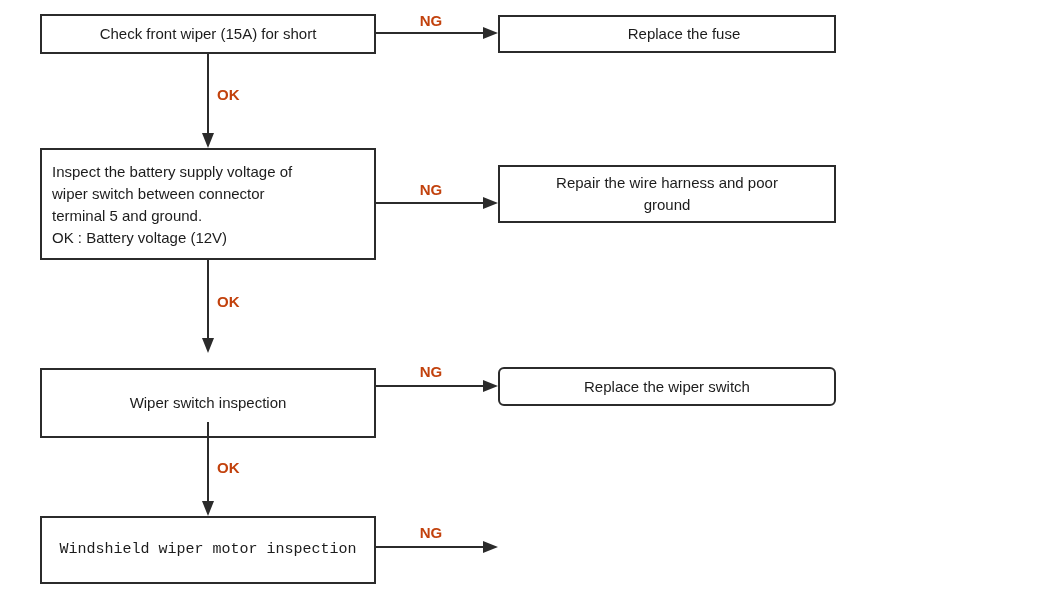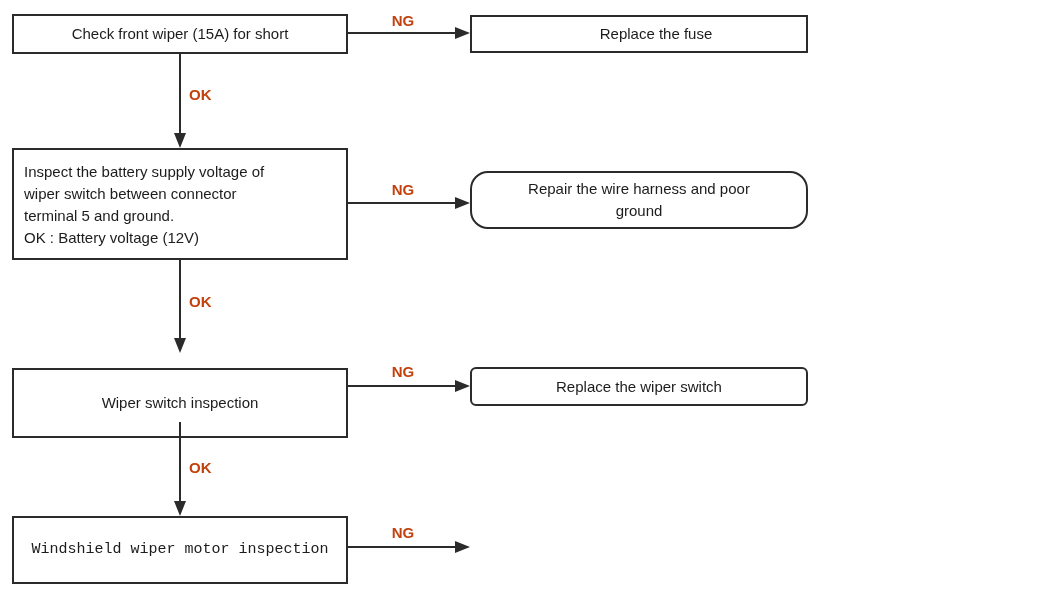--- a/index.html
+++ b/index.html
@@ -8,20 +8,21 @@
     background: #ffffff;
   }
   .canvas {
     position: relative;
     width: 954px;
     height: 600px;
     background: #ffffff;
     font-family: "Liberation Sans", "DejaVu Sans", sans-serif;
     color: #1c1c1c;
     overflow: hidden;
+    margin-left: 28px;
   }
   .box {
     position: absolute;
     box-sizing: border-box;
     border: 2px solid #2b2b2b;
     background: #ffffff;
     display: flex;
     align-items: center;
     justify-content: center;
     text-align: center;
@@ -88,21 +89,21 @@
   <div class="arrow-down" style="left:174px; top:133px;"></div>
   <div class="lbl" style="left:189px; top:86px;">OK</div>
 
   <div class="box left-text" style="left:12px; top:148px; width:336px; height:112px;">Inspect the battery supply voltage of
 wiper switch between connector
 terminal 5 and ground.
 OK : Battery voltage (12V)</div>
   <div class="hline" style="left:348px; top:202px; width:107px;"></div>
   <div class="arrow-right" style="left:455px; top:197px;"></div>
   <div class="lbl ng" style="left:403px; top:181px;">NG</div>
-  <div class="box" style="left:470px; top:171px; width:338px; height:58px;border-radius:18px;">Repair the wire harness and poor
+  <div class="box" style="left:470px; top:165px; width:338px; height:58px;">Repair the wire harness and poor
 ground</div>
 
   <div class="vline" style="left:179px; top:260px; height:79px;"></div>
   <div class="arrow-down" style="left:174px; top:338px;"></div>
   <div class="lbl" style="left:189px; top:293px;">OK</div>
 
   <div class="box" style="left:12px; top:368px; width:336px; height:70px;">Wiper switch inspection</div>
   <div class="hline" style="left:348px; top:385px; width:107px;"></div>
   <div class="arrow-right" style="left:455px; top:380px;"></div>
   <div class="lbl ng" style="left:403px; top:363px;">NG</div>

